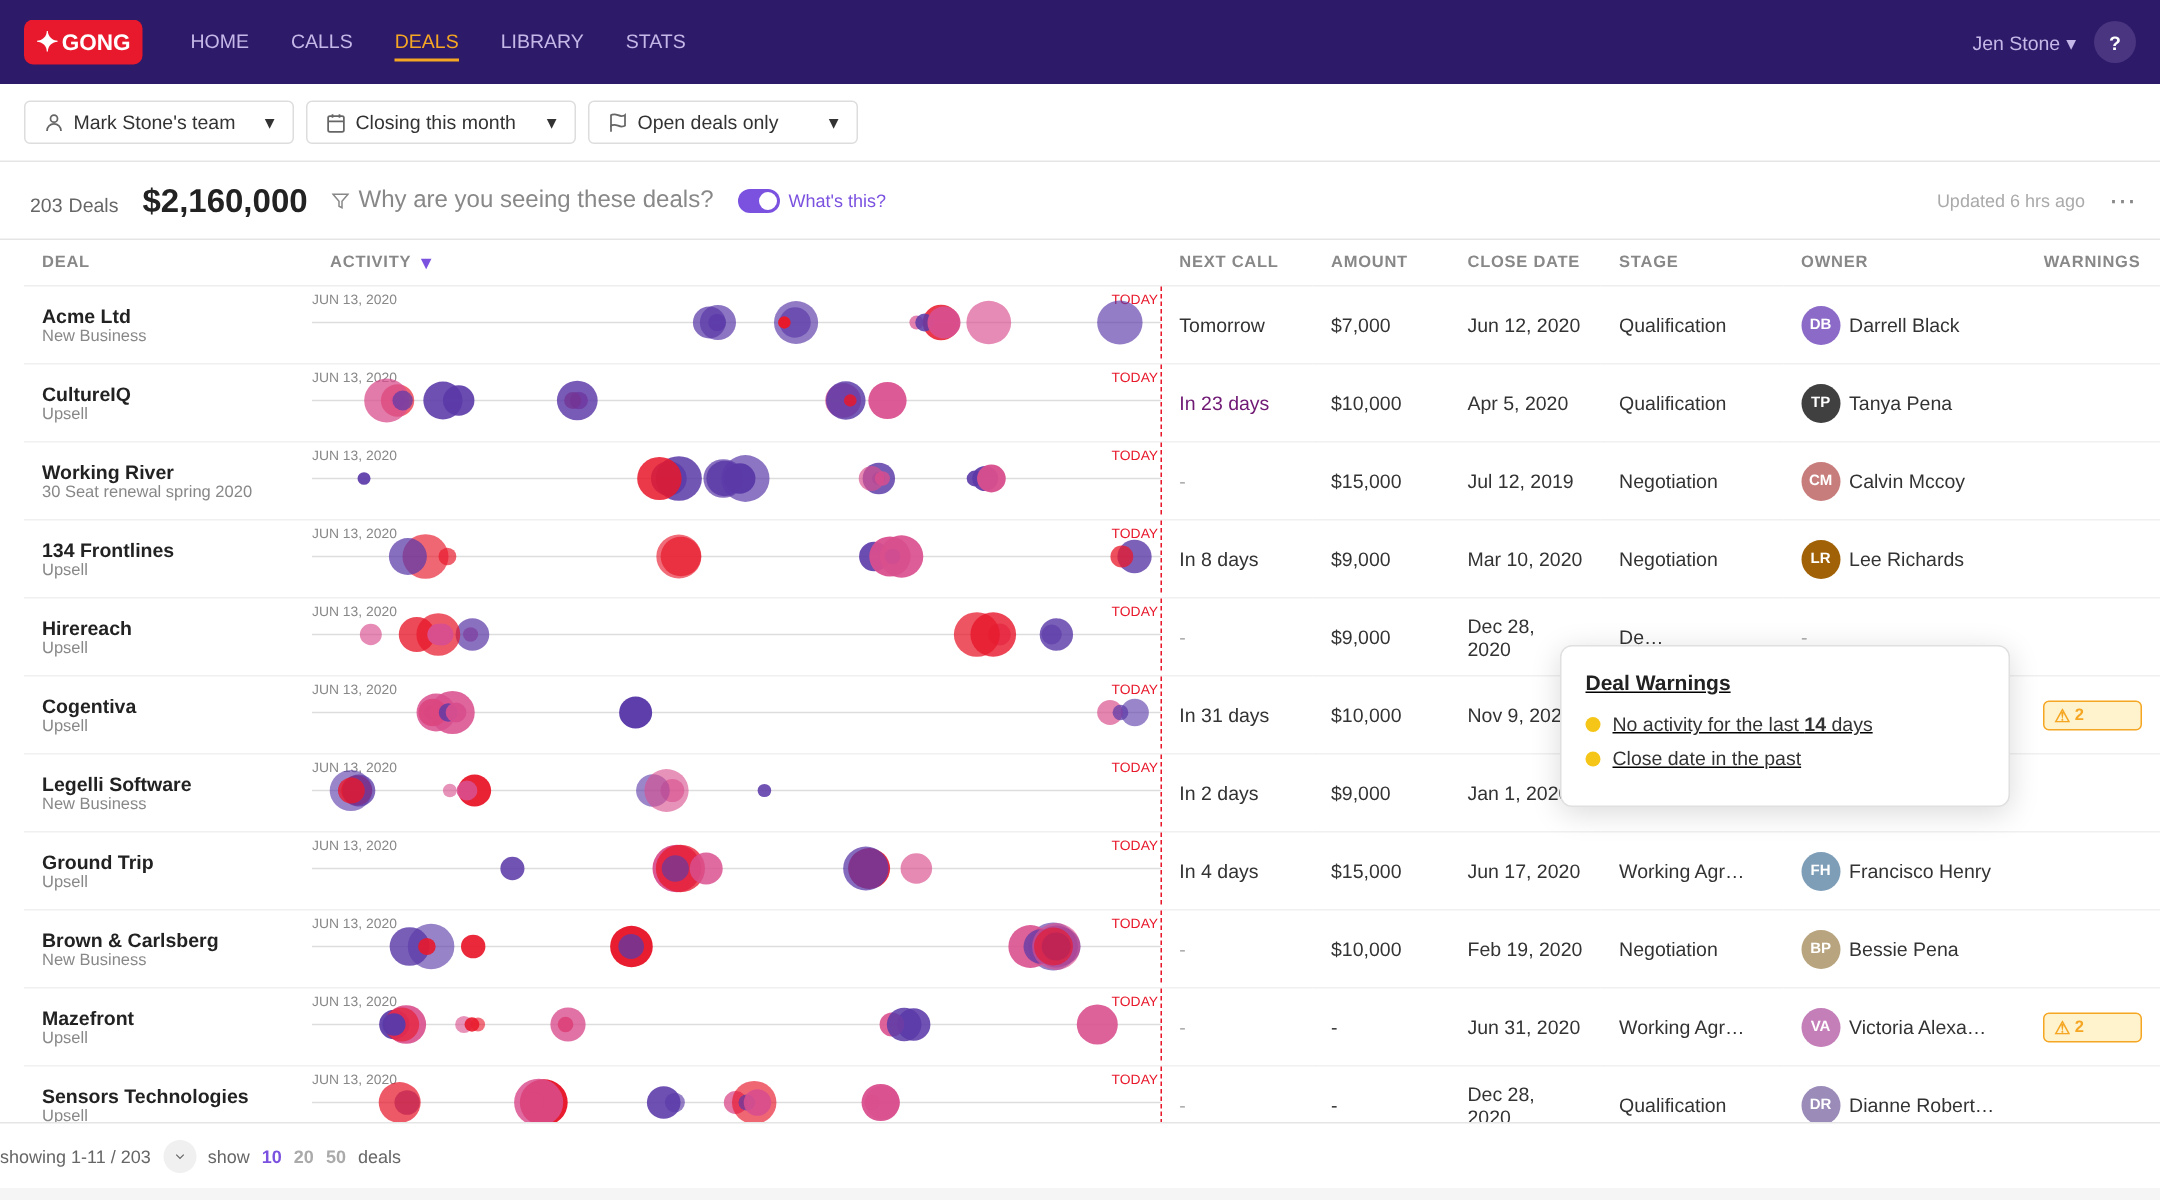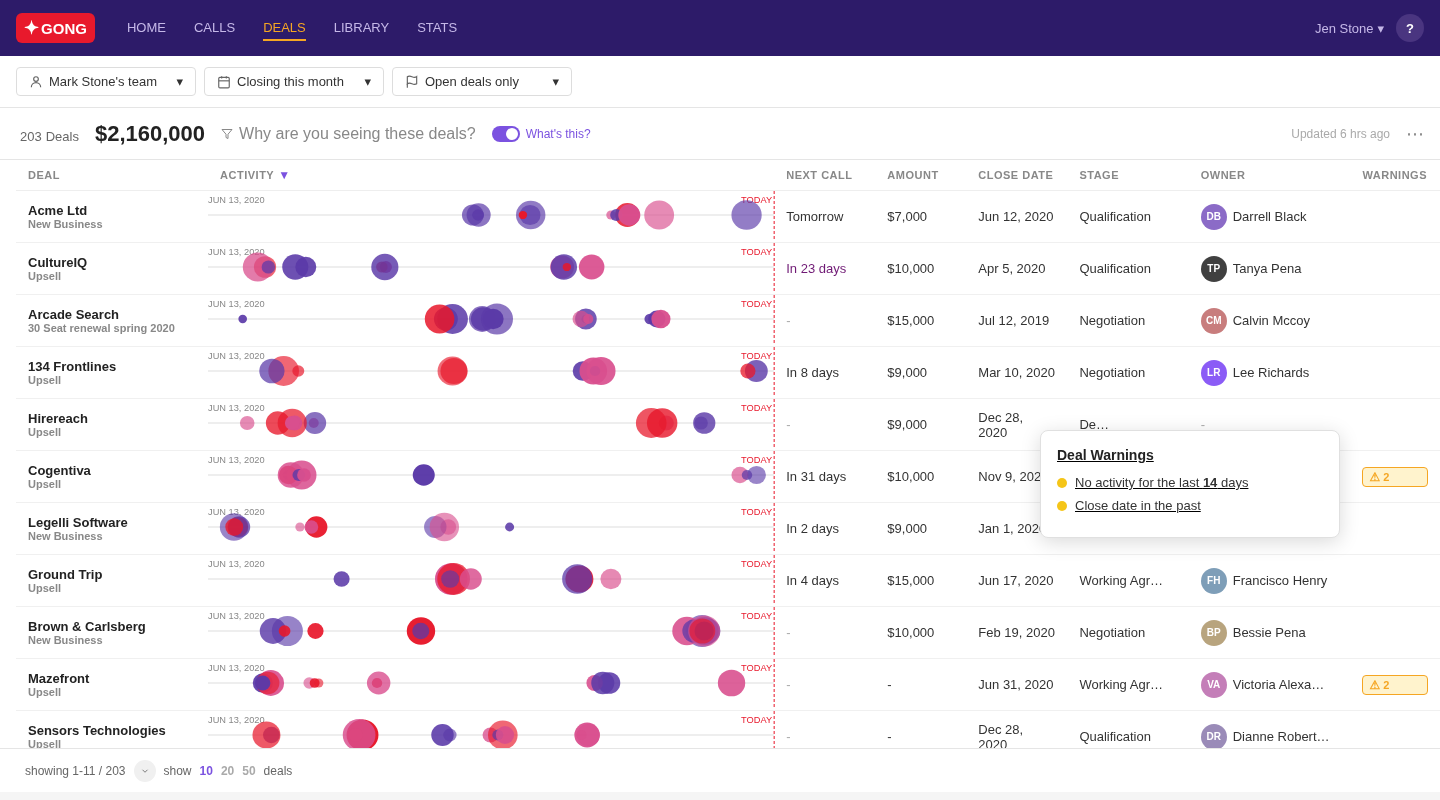--- a/index.html
+++ b/index.html
@@ -49,36 +49,36 @@
     .next-call-col { width: 100px; }
     .amount-col { width: 90px; }
     .close-date-col { width: 100px; }
     .stage-col { width: 120px; }
     .owner-col { width: 160px; }
     .warnings-col { width: 80px; }
 
     tr.data-row { height: 48px; }
 
     .deal-name { font-weight: 600; color: #222; font-size: 13px; }
-    .deal-type { color: #888; font-size: 11px; font-weight: bold; }
+    .deal-type { color: #888; font-size: 11px; }
 
     .owner-cell { display: flex; align-items: center; gap: 6px; }
     .avatar { width: 26px; height: 26px; border-radius: 50%; background: #c5b8e8; display: flex; align-items: center; justify-content: center; font-size: 10px; font-weight: 600; color: white; overflow: hidden; }
 
     .warning-badge { background: #fff3cd; border: 1px solid #f5a623; color: #f5a623; font-size: 11px; font-weight: 600; padding: 2px 6px; border-radius: 4px; display: flex; align-items: center; gap: 3px; }
     .warn-icon { font-size: 12px; }
 
     
     .warnings-popup { position: fixed; top: 430px; right: 100px; width: 300px; background: white; border: 1px solid #e0e0e0; border-radius: 8px; box-shadow: 0 4px 20px rgba(0,0,0,0.15); z-index: 100; padding: 16px; text-decoration: underline; }
     .popup-title { font-weight: 700; font-size: 14px; color: #222; margin-bottom: 12px; }
     .popup-item { display: flex; align-items: center; gap: 8px; margin-bottom: 8px; font-size: 13px; color: #333; }
     .dot-yellow { width: 10px; height: 10px; border-radius: 50%; background: #f5c518; flex-shrink: 0; }
 
     
-    .table-footer { background: white; border-top: 1px solid #e5e5e5; display: flex; align-items: center; padding: 0 25px; height: 44px; gap: 8px; }
+    .table-footer { background: white; border-top: 1px solid #e5e5e5; display: flex; align-items: center; padding: 0 0; height: 44px; gap: 8px; }
     .showing-text { color: #666; font-size: 12px; }
     .show-count-btn { font-size: 12px; color: #7b52e0; cursor: pointer; font-weight: 600; }
     .show-count-btn.active { color: #7b52e0; font-weight: 700; }
     .show-count-btn.inactive { color: #aaa; }
     .deals-label { color: #666; font-size: 12px; }
     .expand-btn { background: #f0f0f0; border: none; border-radius: 50%; width: 22px; height: 22px; cursor: pointer; display: flex; align-items: center; justify-content: center; }
 
     
     .act-header { display: flex; align-items: center; gap: 4px; }
     .filter-funnel { font-size: 12px; color: #7b52e0; cursor: pointer; }
@@ -253,21 +253,21 @@
           <td>
             <div class="owner-cell">
               <div class="avatar" style="background:#404040">TP</div>
               <span>Tanya Pena</span>
             </div>
           </td>
           <td></td>
         </tr>
         <tr class="data-row">
           <td class="deal-col">
-            <div class="deal-name">Arcade Search</div>
+            <div class="deal-name">Working River</div>
             <div class="deal-type">30 Seat renewal spring 2020</div>
           </td>
           <td class="activity-col" style="padding: 0px;"><svg class="act-svg" viewBox="0 0 550 48" preserveAspectRatio="none" xmlns="http://www.w3.org/2000/svg">
               <line x1="0" y1="24" x2="550" y2="24" stroke="#ddd" stroke-width="1"></line>
               <text x="0" y="12" font-size="9" fill="#888">JUN 13, 2020</text>
               <text x="548" y="12" font-size="9" fill="#e8192c" text-anchor="end">TODAY</text>
               <line x1="550" y1="0" x2="550" y2="48" stroke="#e8192c" stroke-width="1" stroke-dasharray="3,2"></line>
               <circle cx="429.3" cy="24" r="5.3" fill="#5b3aa8" opacity="0.91"></circle>
               <circle cx="436.0" cy="24" r="8.4" fill="#5b3aa8" opacity="0.93"></circle>
               <circle cx="440.0" cy="24" r="9.3" fill="#d94f8e" opacity="0.96"></circle>
@@ -317,21 +317,21 @@
               <circle cx="374.3" cy="24" r="13.4" fill="#d94f8e" opacity="0.95"></circle>
               <circle cx="376.0" cy="24" r="5.1" fill="#5b3aa8" opacity="1.00"></circle>
               <circle cx="381.8" cy="24" r="14.1" fill="#d94f8e" opacity="0.92"></circle>
             </svg></td>
           <td style="color: rgb(51, 51, 51);">In 8 days</td>
           <td>$9,000</td>
           <td>Mar 10, 2020</td>
           <td>Negotiation</td>
           <td>
             <div class="owner-cell">
-              <div class="avatar" style="background:#8b5cf6">LR</div>
+              <div class="avatar" style="background:#a16207">LR</div>
               <span>Lee Richards</span>
             </div>
           </td>
           <td></td>
         </tr>
         <tr class="data-row">
           <td class="deal-col">
             <div class="deal-name">Hirereach</div>
             <div class="deal-type">Upsell</div>
           </td>

